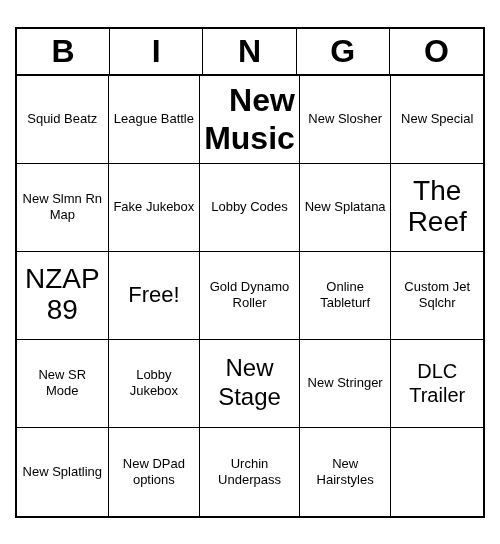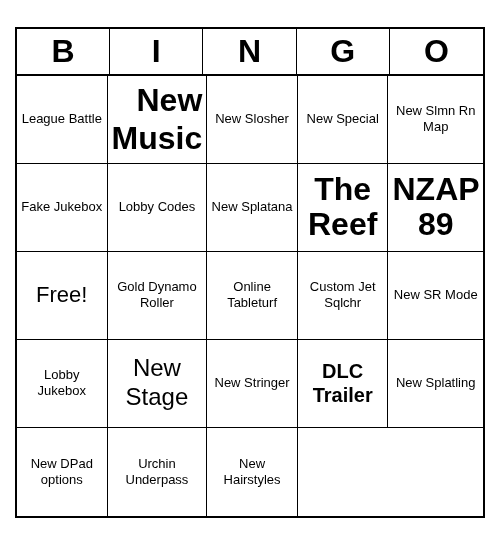--- a/index.html
+++ b/index.html
@@ -55,29 +55,29 @@
     }
     .bingo-cell:nth-child(5n) {
       border-right: none;
       text-align: center;
     }
     .bingo-cell:nth-child(n+21) {
       border-bottom: none;
     }
     .bingo-cell.large-text {
       font-size: 20px;
-      font-weight: bold;
+      font-weight: normal;
     }
     .bingo-cell.free {
       font-size: 22px;
       font-weight: normal;
     }
     .bingo-cell.xl-text {
-      font-size: 32px;
-      font-weight: bold;
+      font-size: 28px;
+      font-weight: normal;
       line-height: 1.1;
     }
     .bingo-cell.new-music {
       font-size: 32px;
       font-weight: bold;
       text-align: right;
     }
     .bingo-cell.new-stage {
       font-size: 24px;
       font-weight: normal;
@@ -88,20 +88,21 @@
 
 <div class="bingo-card">
   <div class="bingo-header">
   <div class="bingo-header-cell">B</div>
       <div class="bingo-header-cell">I</div>
       <div class="bingo-header-cell">N</div>
       <div class="bingo-header-cell">G</div>
       <div class="bingo-header-cell">O</div>
     </div>
   <div class="bingo-grid">
+  <div class="bingo-cell">Squid Beatz</div>
       <div class="bingo-cell">League Battle</div>
       <div class="bingo-cell new-music">New Music</div>
       <div class="bingo-cell">New Slosher</div>
       <div class="bingo-cell">New Special</div>
       <div class="bingo-cell">New Slmn Rn Map</div>
       <div class="bingo-cell">Fake Jukebox</div>
       <div class="bingo-cell">Lobby Codes</div>
       <div class="bingo-cell">New Splatana</div>
       <div class="bingo-cell xl-text">The Reef</div>
       <div class="bingo-cell xl-text">NZAP 89</div>

